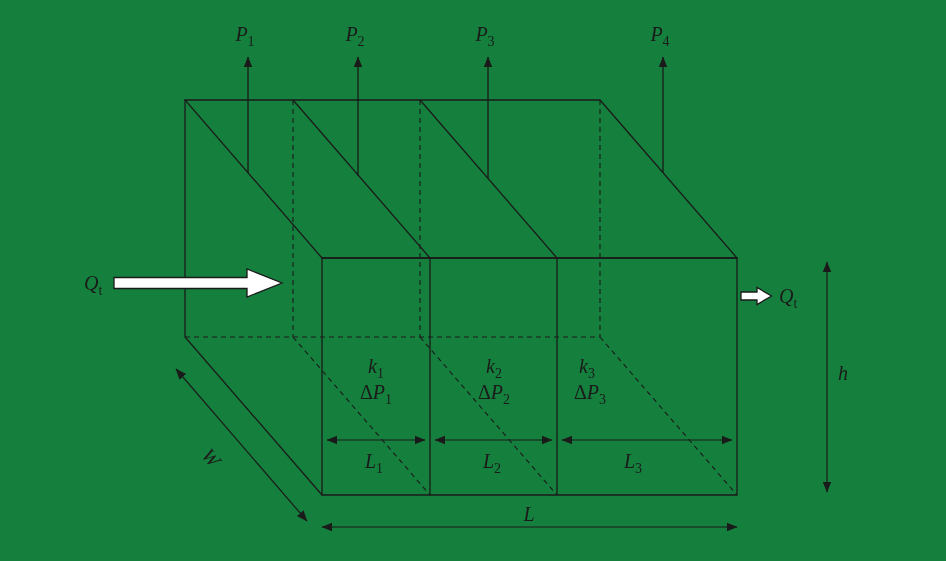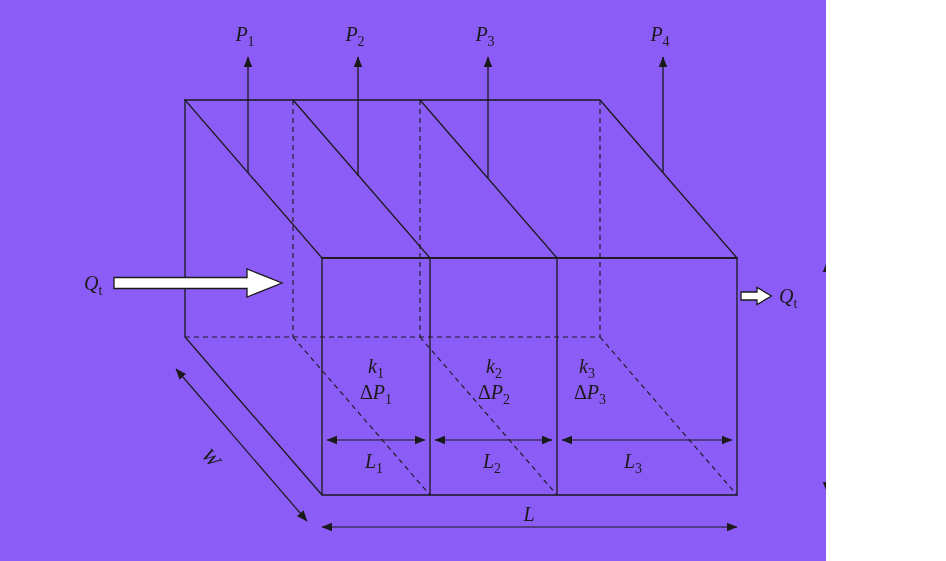--- a/index.html
+++ b/index.html
@@ -2,23 +2,23 @@
 <html><head>
 <meta charset="utf-8">
 <style>
   html, body {
     margin: 0;
     padding: 0;
     background: #ffffff;
   }
   #canvas {
     position: relative;
-    width: 826px;
+    width: 946px;
     height: 561px;
-    background: #8b5cf6;
+    background: #15803d;
     overflow: hidden;
   }
   svg { display: block; }
   text {
     font-family: "Liberation Serif", "DejaVu Serif", serif;
     font-size: 20px;
     fill: #1a1a1a;
   }
   .it  { font-style: italic; }
   .up  { font-style: normal; }

